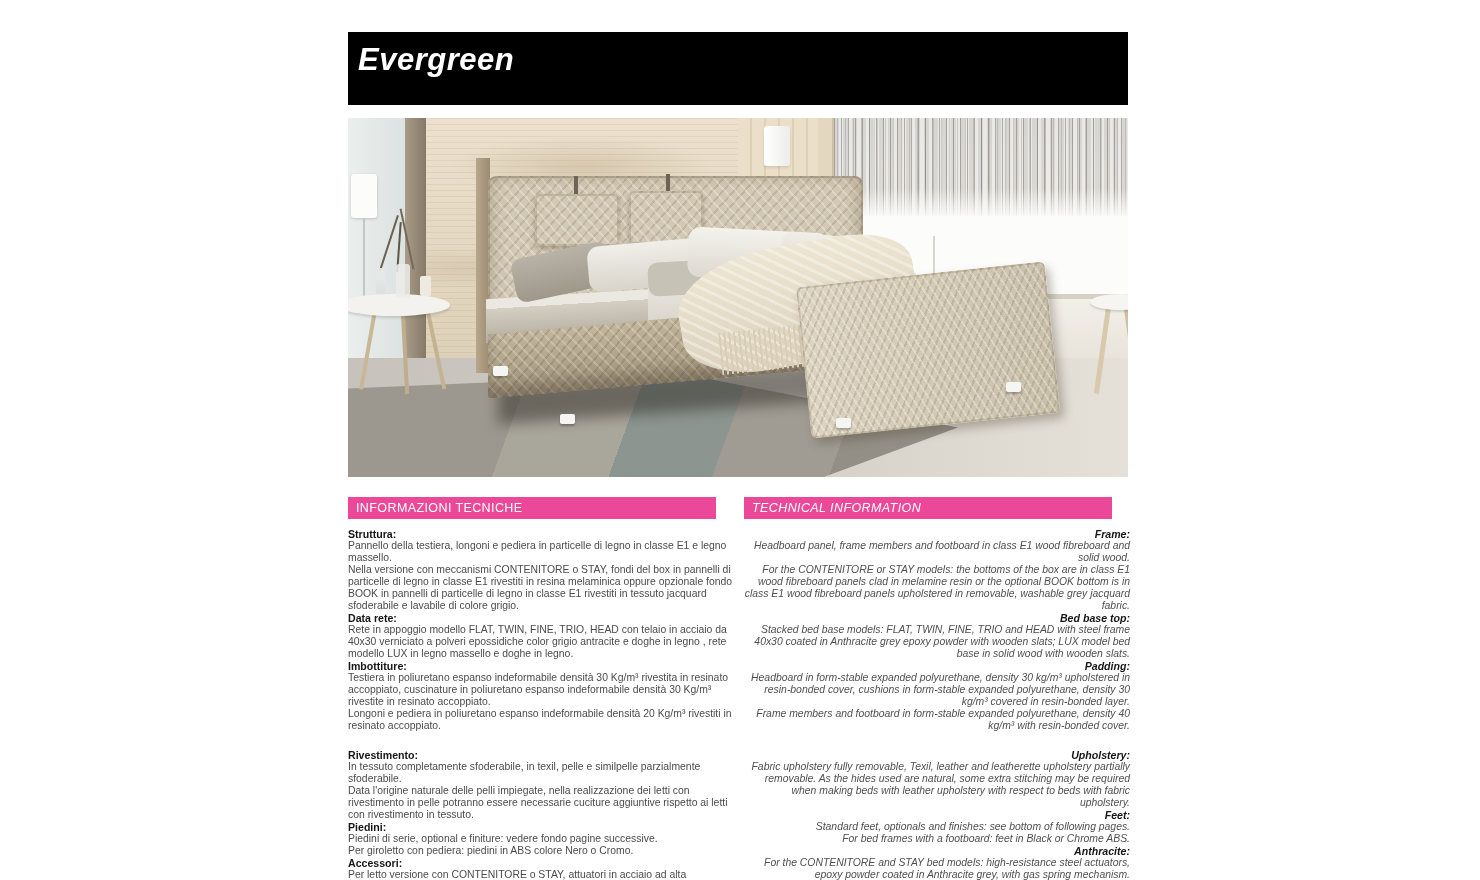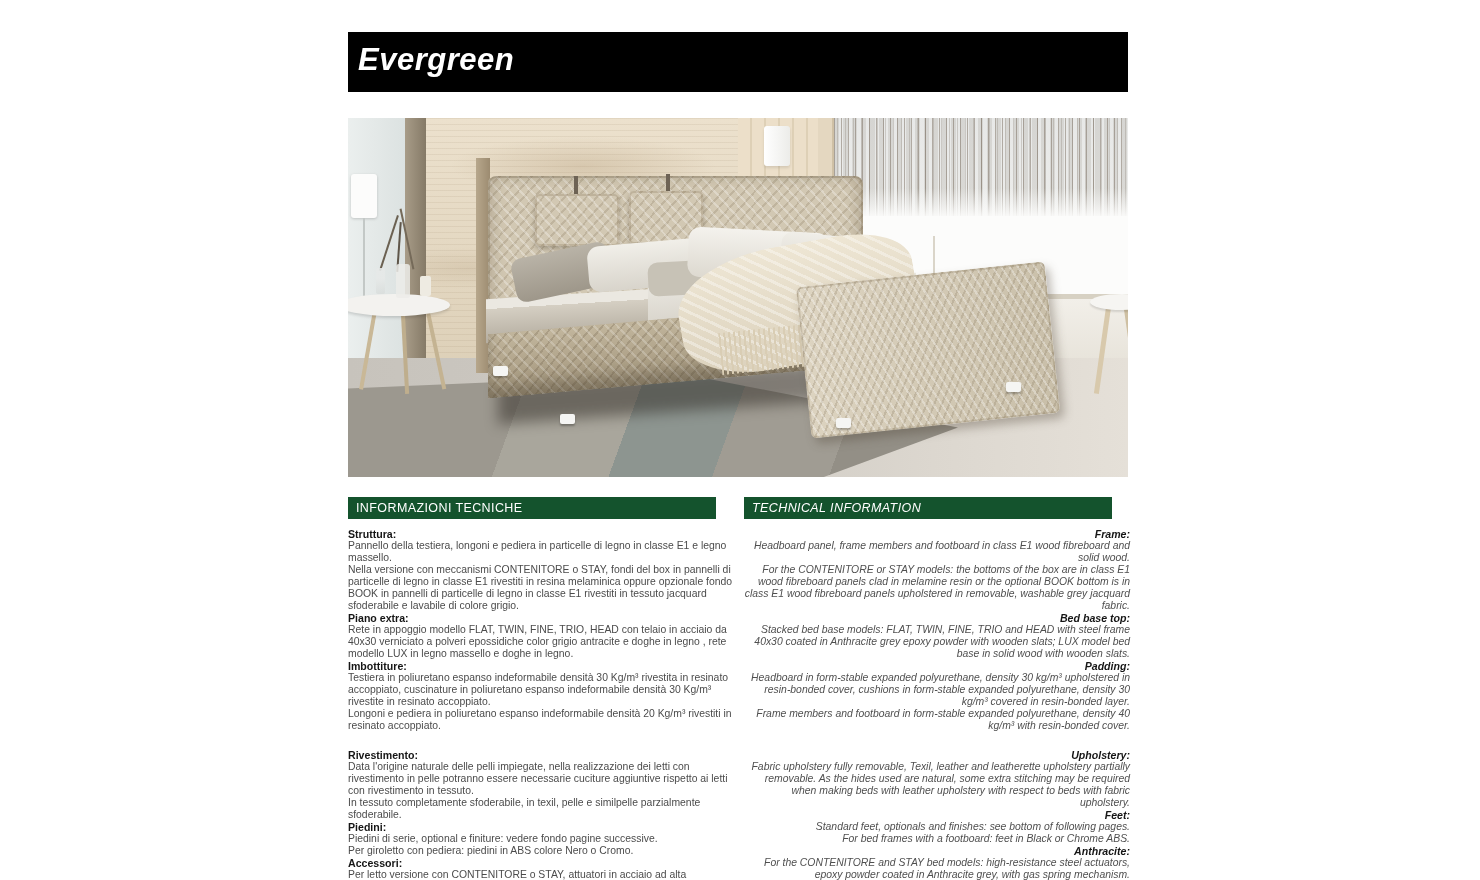--- a/index.html
+++ b/index.html
@@ -1,20 +1,20 @@
 <!DOCTYPE html>
 <html><head>
 <meta charset="utf-8">
 <style>
   html,body{margin:0;padding:0;background:#ffffff;}
   .page{position:relative;width:1480px;height:880px;background:#ffffff;overflow:hidden;
         font-family:"Liberation Sans", sans-serif;}
 
   
-  .titlebar{position:absolute;left:348px;top:32px;width:780px;height:60px;background:#000000;}
+  .titlebar{position:absolute;left:348px;top:32px;width:780px;height:73px;background:#000000;}
   .titlebar .brand{position:absolute;left:10px;top:10px;color:#ffffff;font-size:31px;
         font-weight:bold;font-style:italic;letter-spacing:.5px;}
 
   
   .photo{position:absolute;left:348px;top:118px;width:780px;height:359px;overflow:hidden;background:#e9e3d7;}
   .photo *{position:absolute;}
   .ph-wood{left:0;top:0;width:472px;height:252px;background:
       radial-gradient(ellipse 190px 42px at 235px 48px, rgba(168,142,106,.28), rgba(168,142,106,0) 70%),
       radial-gradient(ellipse 150px 30px at 120px 150px, rgba(160,135,100,.16), rgba(160,135,100,0) 70%),
       repeating-linear-gradient(to bottom, rgba(150,128,98,.12) 0 1px, rgba(0,0,0,0) 1px 6px),
@@ -114,21 +114,21 @@
                  repeating-linear-gradient(-62deg, rgba(135,120,95,.25) 0 2px, rgba(0,0,0,0) 2px 7px),
                  linear-gradient(100deg,#ded5c2,#c8bea8);
       box-shadow:4px 6px 10px rgba(80,70,55,.35), inset 0 0 0 2px rgba(130,115,88,.25);}
   .ph-foot{width:15px;height:10px;background:#f5f5f3;border-radius:2px;box-shadow:0 2px 2px rgba(0,0,0,.25);}
   .ph-foot.f1{left:145px;top:248px;}
   .ph-foot.f2{left:212px;top:296px;}
   .ph-foot.f3{left:488px;top:300px;}
   .ph-foot.f4{left:658px;top:264px;}
 
   
-  .secbar{position:absolute;top:497px;width:368px;height:22px;background:#14532d;color:#ffffff;
+  .secbar{position:absolute;top:497px;width:368px;height:22px;background:#ec4899;color:#ffffff;
       font-size:12.5px;line-height:22px;padding:0;letter-spacing:.4px;}
   .secbar span{margin-left:8px;}
   .secbar.it{left:348px;}
   .secbar.en{left:744px;font-style:italic;}
 
   
   .col{position:absolute;top:528px;width:386px;font-size:10.4px;line-height:12px;color:#4b4b4b;}
   .col.it{left:348px;}
   .col.en{left:744px;font-style:italic;color:#4f4f4f;text-align:right;}
   .col h3{margin:0;font-size:10.6px;line-height:12px;font-weight:bold;color:#151515;}
@@ -205,32 +205,32 @@
     <span>TECHNICAL INFORMATION</span>
   </div>
 
   <div class="col it">
     <div class="block">
       <h3>Struttura:</h3>
       <p>Pannello della testiera, longoni e pediera in particelle di legno in classe E1 e legno massello.</p>
       <p>Nella versione con meccanismi CONTENITORE o STAY, fondi del box in pannelli di particelle di legno in classe E1 rivestiti in resina melaminica oppure opzionale fondo BOOK in pannelli di particelle di legno in classe E1 rivestiti in tessuto jacquard sfoderabile e lavabile di colore grigio.</p>
     </div>
     <div class="block">
-      <h3>Piano extra:</h3>
+      <h3>Data rete:</h3>
       <p>Rete in appoggio modello FLAT,  TWIN, FINE, TRIO, HEAD con telaio in acciaio da 40x30 verniciato a polveri epossidiche color grigio antracite e doghe in legno , rete modello LUX in legno massello e doghe in legno.</p>
     </div>
     <div class="block">
       <h3>Imbottiture:</h3>
       <p>Testiera in poliuretano espanso indeformabile densità 30 Kg/m³ rivestita in resinato accoppiato, cuscinature in poliuretano espanso indeformabile densità 30 Kg/m³ rivestite in resinato accoppiato.</p>
       <p>Longoni e pediera in poliuretano espanso indeformabile densità 20 Kg/m³ rivestiti in resinato accoppiato.</p>
     </div>
     <div class="block gap-before">
       <h3>Rivestimento:</h3>
+      <p>In tessuto completamente sfoderabile, in texil, pelle e similpelle parzialmente sfoderabile.</p>
       <p>Data l'origine naturale delle pelli impiegate, nella realizzazione dei letti con rivestimento in pelle potranno essere necessarie cuciture aggiuntive rispetto ai letti con rivestimento in tessuto.</p>
-      <p>In tessuto completamente sfoderabile, in texil, pelle e similpelle parzialmente sfoderabile.</p>
     </div>
     <div class="block">
       <h3>Piedini:</h3>
       <p>Piedini di serie, optional e finiture: vedere fondo pagine successive.</p>
       <p>Per giroletto con pediera: piedini in ABS colore Nero o Cromo.</p>
     </div>
     <div class="block">
       <h3>Accessori:</h3>
       <p>Per letto versione con CONTENITORE o STAY, attuatori in acciaio ad alta resistenza verniciati a polveri epossidiche color grigio antracite con movimentazione tramite molle a gas.</p>
     </div>

